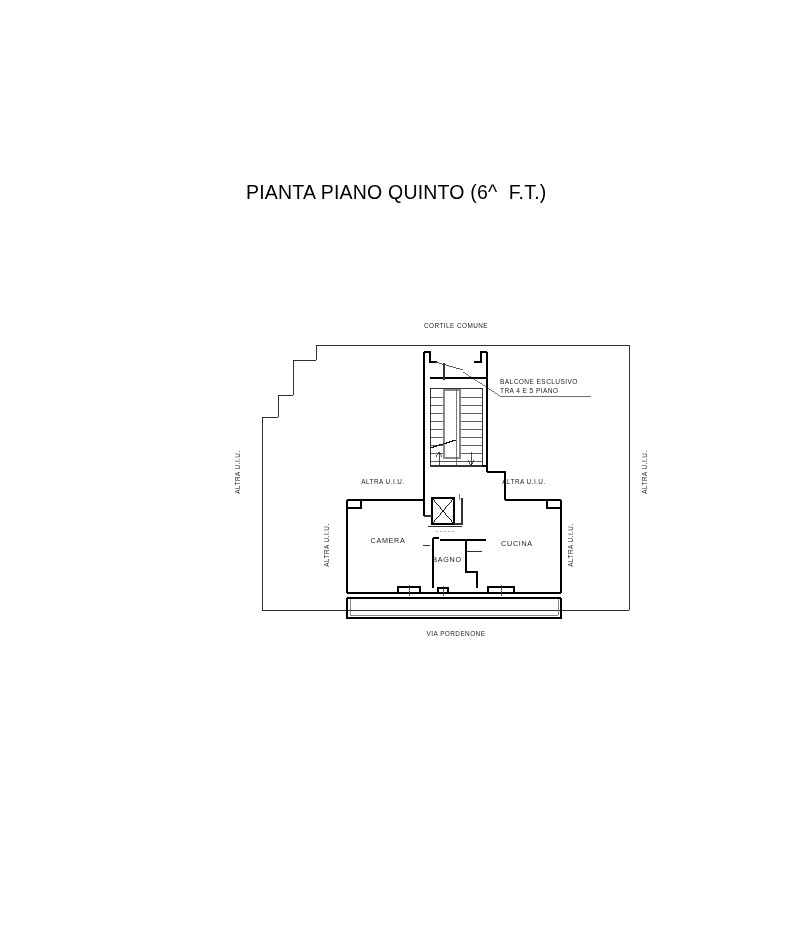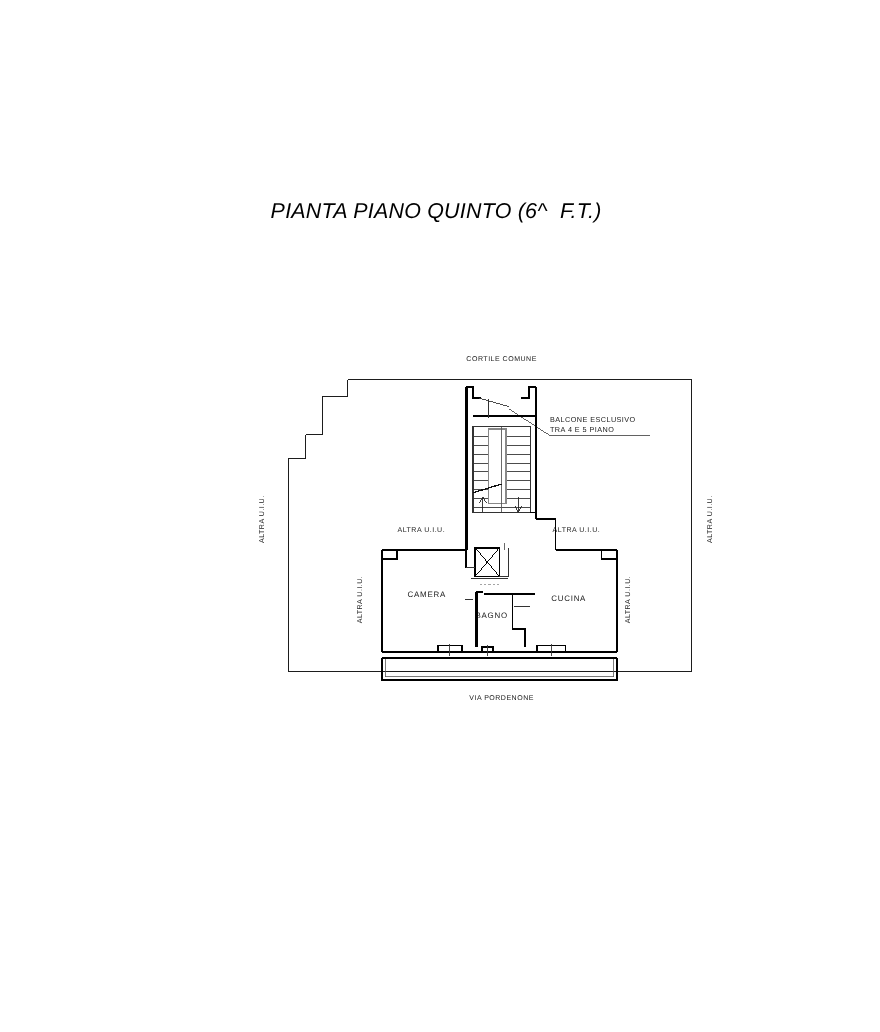--- a/index.html
+++ b/index.html
@@ -31,21 +31,20 @@
     left: 246px;
     top: 178px;
     width: 420px;
   }
   #title-block .title-line {
     font-size: 19.5px;
     line-height: 28px;
     letter-spacing: 0.2px;
     color: #000;
     white-space: pre;
-    font-style: italic;
   }
 
   
   #drawing {
     position: absolute;
     left: 16px;
     top: 0;
     width: 800px;
     height: 752px;
     pointer-events: none;

